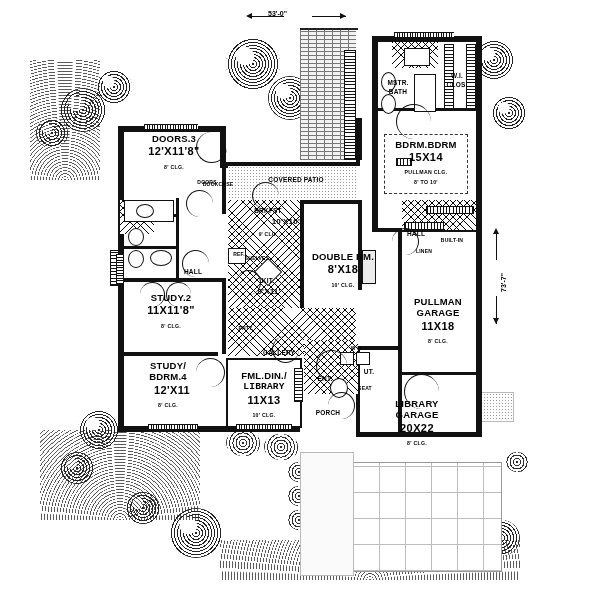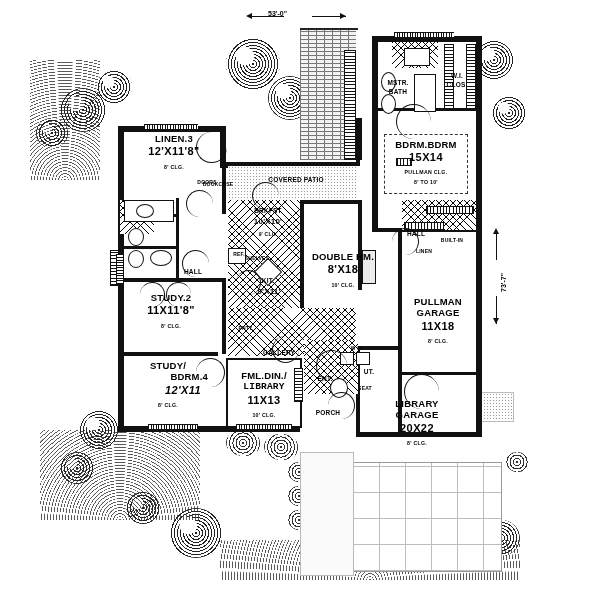--- a/index.html
+++ b/index.html
@@ -250,31 +250,31 @@
   <div class="swing tr" style="left:196px;top:358px;width:28px;height:28px;"></div>
   <div class="swing tl" style="left:252px;top:182px;width:26px;height:26px;"></div>
   <div class="swing tr" style="left:236px;top:270px;width:24px;height:24px;"></div>
   <div class="swing tl" style="left:396px;top:104px;width:34px;height:34px;"></div>
   <div class="swing tr" style="left:392px;top:228px;width:26px;height:26px;"></div>
   <div class="swing tl" style="left:316px;top:350px;width:30px;height:30px;"></div>
   <div class="swing tr" style="left:328px;top:392px;width:26px;height:26px;"></div>
   <div class="swing tl" style="left:404px;top:374px;width:34px;height:34px;"></div>
   <div class="swing bl" style="left:272px;top:336px;width:26px;height:26px;"></div>
 
-  <div class="lbl rname" style="left:134px;top:134px;width:80px;">LINEN.3</div>
+  <div class="lbl rname" style="left:134px;top:134px;width:80px;">DOORS.3</div>
   <div class="lbl rdim" style="left:129px;top:146px;width:90px;">12'X11'8"</div>
   <div class="lbl rclg" style="left:144px;top:165px;width:60px;">8' CLG.</div>
 
   <div class="lbl rname" style="left:131px;top:293px;width:80px;">STUDY.2</div>
   <div class="lbl rdim" style="left:126px;top:305px;width:90px;">11X11'8"</div>
   <div class="lbl rclg" style="left:141px;top:324px;width:60px;">8' CLG.</div>
 
   <div class="lbl rname" style="left:128px;top:361px;width:80px;">STUDY/</div>
-  <div class="lbl rname" style="left:128px;top:372px;width:80px;text-align:right;">BDRM.4</div>
-  <div class="lbl rdim" style="left:138px;top:385px;width:90px;font-style:italic;">12'X11</div>
+  <div class="lbl rname" style="left:128px;top:372px;width:80px;">BDRM.4</div>
+  <div class="lbl rdim" style="left:127px;top:385px;width:90px;">12'X11</div>
   <div class="lbl rclg" style="left:138px;top:403px;width:60px;">8' CLG.</div>
 
   <div class="lbl rname" style="left:224px;top:371px;width:80px;">FML.DIN./</div>
   <div class="lbl rname" style="left:224px;top:382px;width:80px;font-family:Liberation Mono, monospace;">LIBRARY</div>
   <div class="lbl rdim" style="left:219px;top:395px;width:90px;">11X13</div>
   <div class="lbl rclg" style="left:234px;top:413px;width:60px;">10' CLG.</div>
 
   <div class="lbl rname" style="left:303px;top:252px;width:80px;">DOUBLE RM.</div>
   <div class="lbl rdim" style="left:298px;top:264px;width:90px;">8'X18</div>
   <div class="lbl rclg" style="left:313px;top:283px;width:60px;">10' CLG.</div>
@@ -288,21 +288,21 @@
   <div class="lbl rname" style="left:399px;top:308px;width:78px;">GARAGE</div>
   <div class="lbl rdim" style="left:394px;top:321px;width:88px;">11X18</div>
   <div class="lbl rclg" style="left:409px;top:339px;width:58px;">8' CLG.</div>
 
   <div class="lbl rname" style="left:378px;top:399px;width:78px;">LIBRARY</div>
   <div class="lbl rname" style="left:378px;top:410px;width:78px;">GARAGE</div>
   <div class="lbl rdim" style="left:373px;top:423px;width:88px;">20X22</div>
   <div class="lbl rclg" style="left:388px;top:441px;width:58px;">8' CLG.</div>
 
   <div class="lbl small" style="left:238px;top:207px;width:60px;">BRKFST</div>
-  <div class="lbl mid" style="left:236px;top:218px;width:64px;">10'X10'</div>
+  <div class="lbl mid" style="left:236px;top:218px;width:64px;text-align:right;">10'X10'</div>
   <div class="lbl tiny" style="left:246px;top:232px;width:44px;">9' CLG.</div>
 
   <div class="lbl small" style="left:244px;top:277px;width:48px;">KIT.</div>
   <div class="lbl mid" style="left:238px;top:288px;width:62px;">9'X11'</div>
 
   <div class="lbl small" style="left:252px;top:176px;width:88px;">COVERED PATIO</div>
   <div class="lbl small" style="left:248px;top:349px;width:62px;">GALLERY</div>
   <div class="lbl small" style="left:310px;top:375px;width:30px;">ENT.</div>
   <div class="lbl small" style="left:306px;top:409px;width:44px;">PORCH</div>
   <div class="lbl small" style="left:176px;top:268px;width:34px;">HALL</div>

